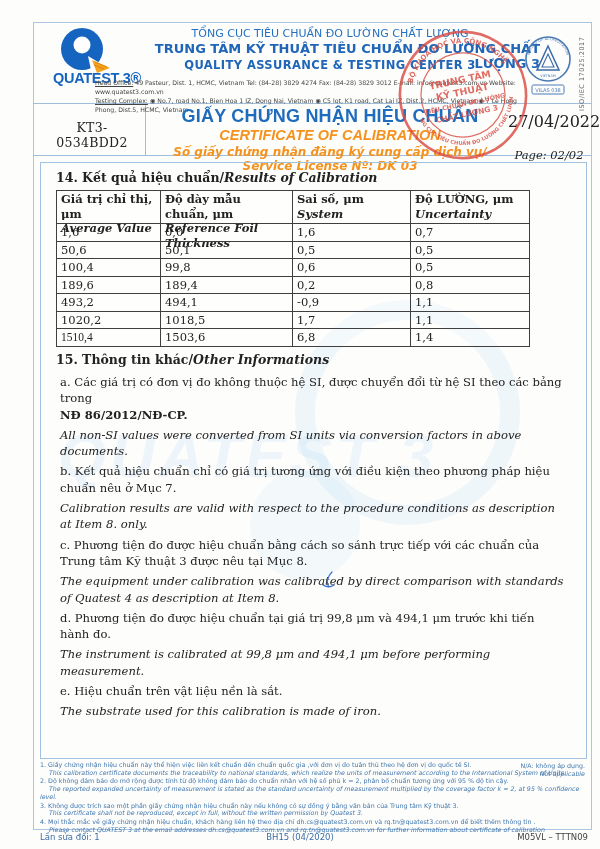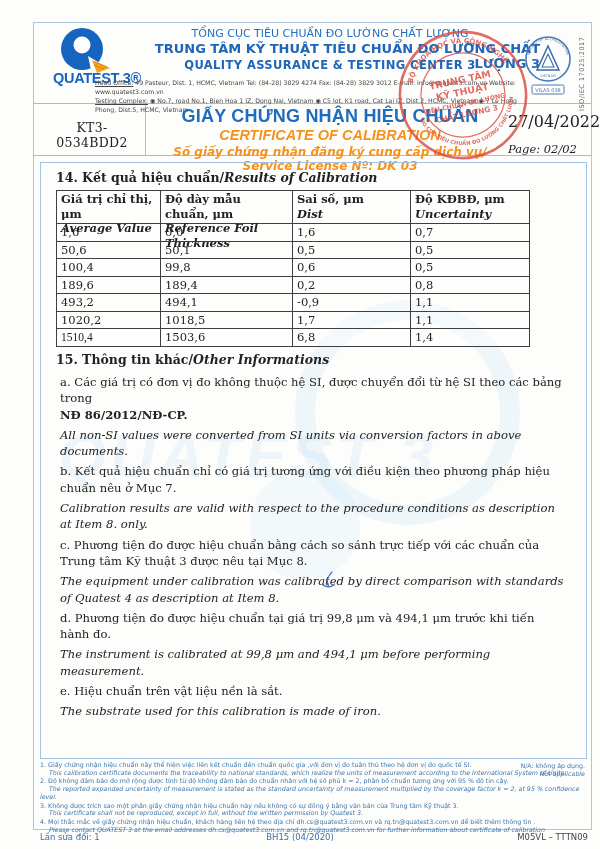--- a/index.html
+++ b/index.html
@@ -29,21 +29,21 @@
 
   
   #doc-code{left:41px;top:120px;width:102px;text-align:center;font-size:12.5px;letter-spacing:.3px;}
   #title-vi{left:150px;top:106px;width:360px;text-align:center;font-size:18px;font-weight:bold;
             color:#1e6cbd;font-family:"Liberation Sans",sans-serif;letter-spacing:.2px;}
   #title-en{left:150px;top:127px;width:360px;text-align:center;font-size:14.5px;font-weight:bold;
             font-style:italic;color:#f5921e;font-family:"Liberation Sans",sans-serif;}
   #title-lic{left:150px;top:145px;width:360px;text-align:center;font-size:12px;font-weight:bold;
              font-style:italic;color:#f5921e;font-family:"DejaVu Sans",sans-serif;}
   #doc-date{left:508px;top:112px;width:82px;text-align:center;font-size:16px;}
-  #doc-page{left:508px;top:142px;width:82px;text-align:left;font-size:11.5px;font-style:italic;}
+  #doc-page{left:508px;top:148px;width:82px;text-align:center;font-size:11.5px;font-style:italic;}
 
   
   #stamp{left:395px;top:27px;width:136px;height:136px;transform:rotate(-12deg);opacity:.8;}
   #stamp text{fill:#d94a40;font-family:"DejaVu Sans",sans-serif;font-weight:bold;}
 
   
   #wm-circle{left:295px;top:300px;width:185px;height:185px;border:20px solid rgba(150,200,240,.13);border-radius:50%;}
   #wm-circle2{left:250px;top:470px;width:110px;height:110px;background:rgba(160,205,242,.10);border-radius:50%;}
   #wm-text{left:58px;top:420px;width:520px;font-size:62px;font-weight:bold;font-style:italic;
            color:rgba(140,195,240,.14);font-family:"Liberation Sans",sans-serif;letter-spacing:4px;white-space:nowrap;}
@@ -164,24 +164,24 @@
     <div class="th">
         <span class="vi">Giá trị chỉ thị, μm</span>
         <span class="en">Average Value</span>
       </div>
     <div class="th">
         <span class="vi">Độ dày mẫu chuẩn, μm</span>
         <span class="en">Reference Foil Thickness</span>
       </div>
     <div class="th">
         <span class="vi">Sai số, μm</span>
-        <span class="en">Dist</span>
-      </div>
-    <div class="th">
-        <span class="vi">Độ KĐBĐ, μm</span>
+        <span class="en">System</span>
+      </div>
+    <div class="th">
+        <span class="vi">Độ LƯỜNG, μm</span>
         <span class="en">Uncertainty</span>
       </div>
 
     <div class="td">1,6</div>
     <div class="td">0,0</div>
     <div class="td">1,6</div>
     <div class="td">0,7</div>
 
     <div class="td">50,6</div>
     <div class="td">50,1</div>

